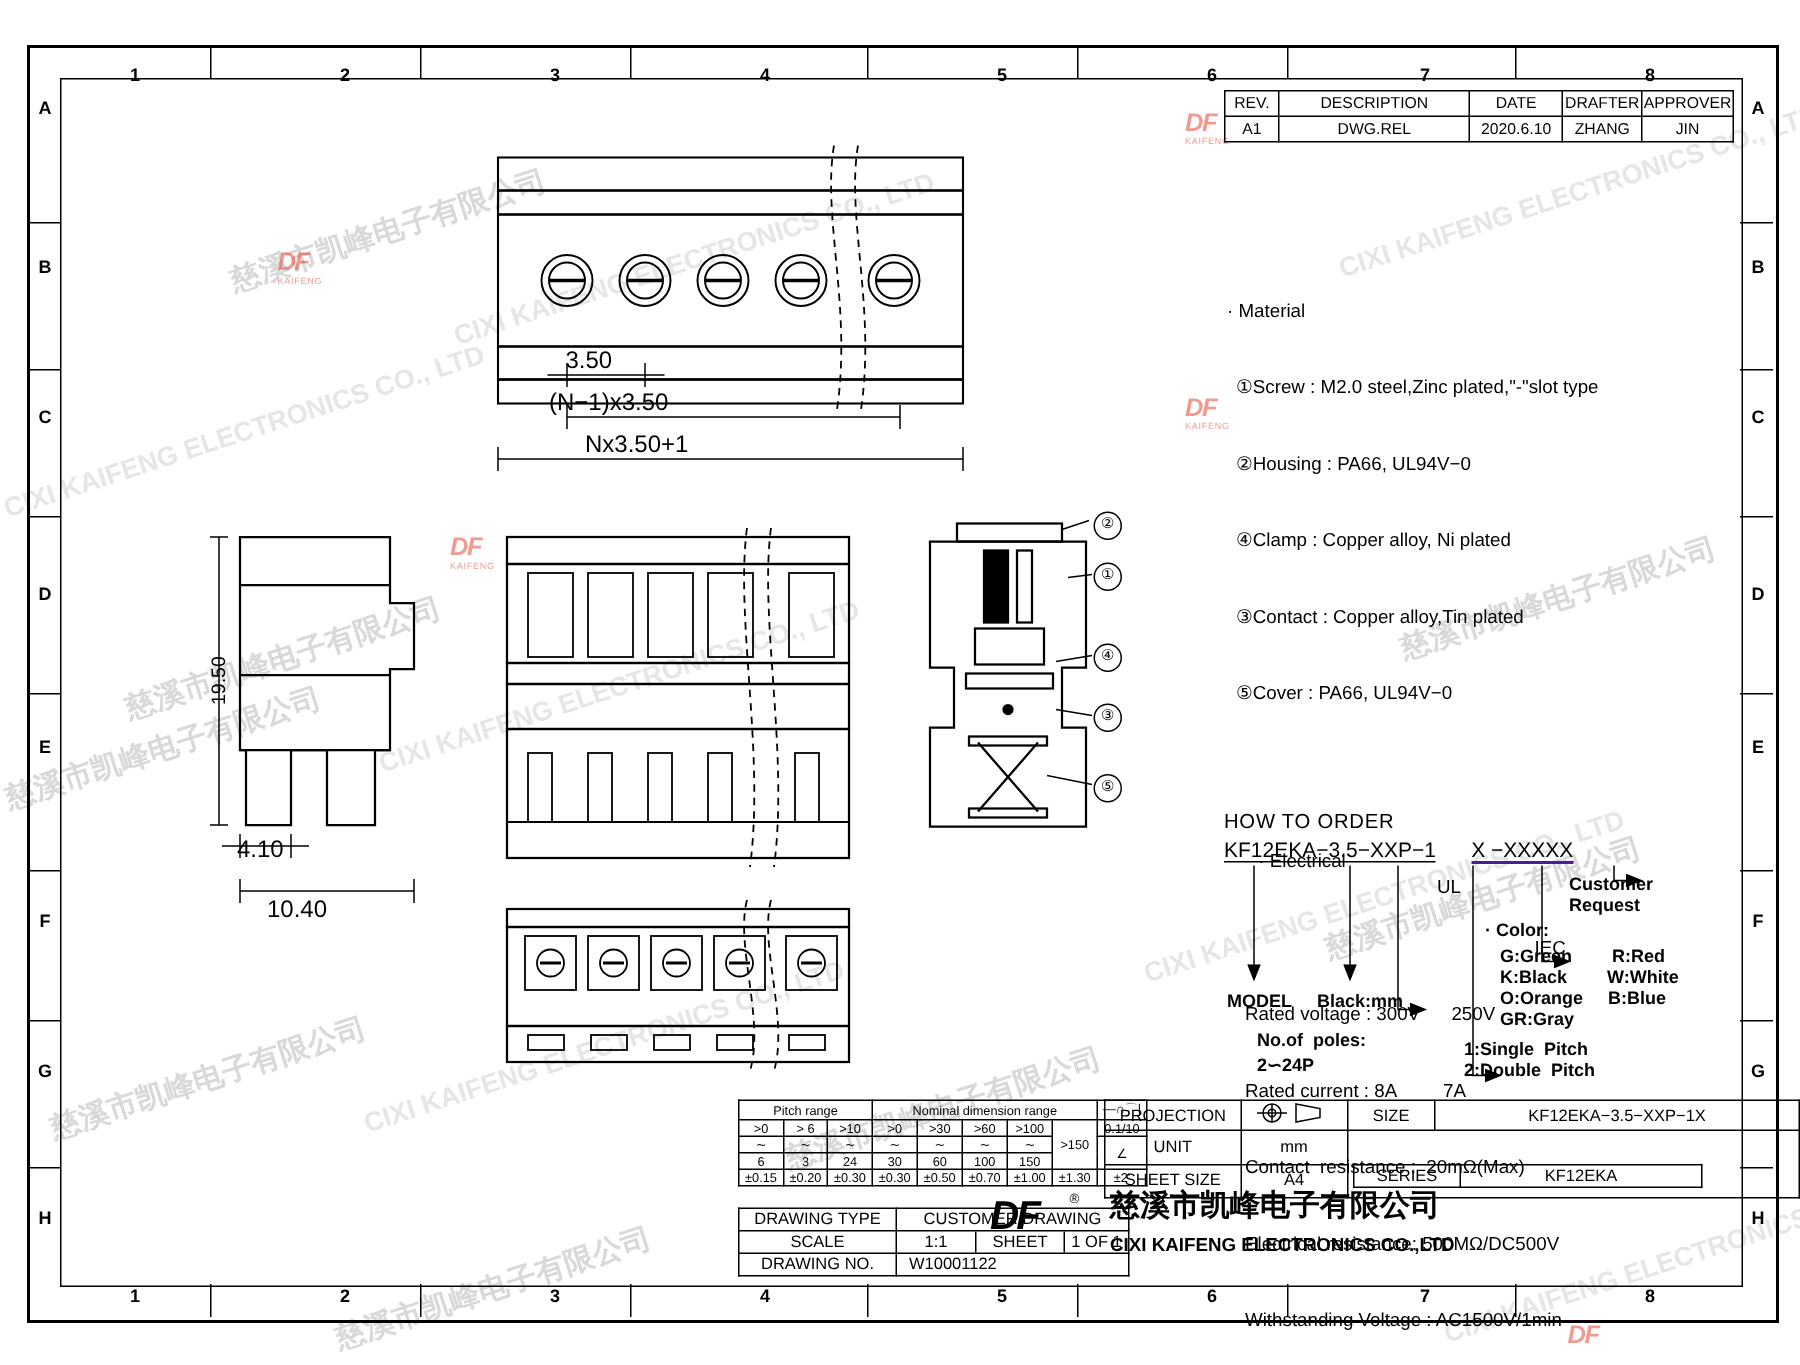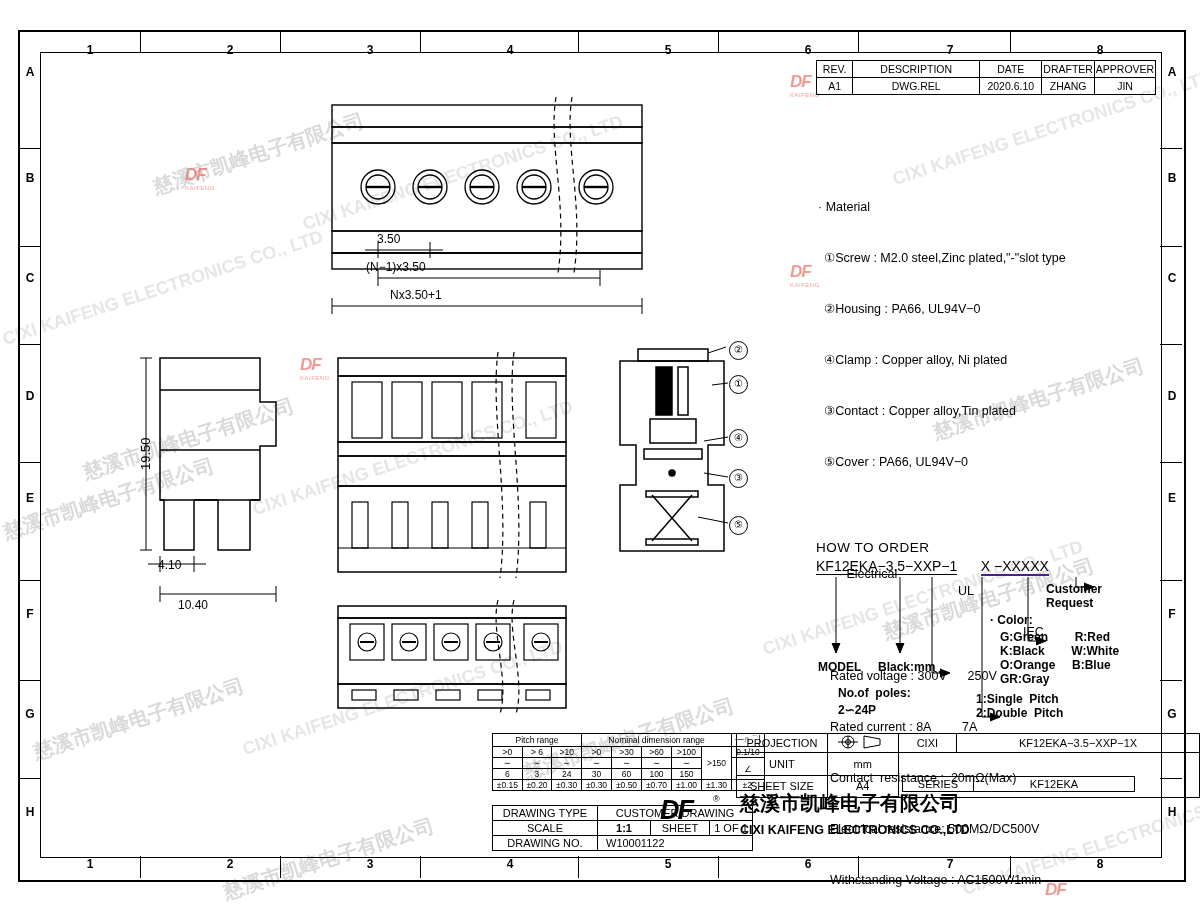--- a/index.html
+++ b/index.html
@@ -14,21 +14,21 @@
   .tick{position:absolute;background:#000;}
 
   
   .wm{position:absolute;color:#d9d9d9;font-size:20px;font-weight:bold;white-space:nowrap;
       transform:rotate(-18deg);transform-origin:left top;pointer-events:none;}
   .wm2{position:absolute;color:#e6e6e6;font-size:18px;font-weight:bold;white-space:nowrap;
       transform:rotate(-18deg);transform-origin:left top;pointer-events:none;}
   .logo-wm{position:absolute;pointer-events:none;opacity:.55;}
   .logo-wm .lg{color:#e24a3a;font-weight:bold;font-size:17px;font-style:italic;letter-spacing:-1px;}
   .logo-wm .lg2{color:#e24a3a;font-size:6px;letter-spacing:.5px;}
-  .dim{position:absolute;font-size:12px;white-space:nowrap;}
+  .dim{position:absolute;font-size:16px;white-space:nowrap;}
   .dimv{position:absolute;font-size:13px;white-space:nowrap;transform:rotate(-90deg);transform-origin:left top;}
 
   
   .rev-table{position:absolute;left:816px;top:60px;width:340px;border-collapse:collapse;font-size:10.5px;}
   .rev-table th,.rev-table td{border:1px solid #000;text-align:center;padding:2px 0;font-weight:normal;}
   .rev-table th{font-weight:normal;}
 
   
   .spec{position:absolute;left:818px;top:165px;width:350px;font-size:12.5px;line-height:17px;white-space:pre;}
 
@@ -508,21 +508,21 @@
       <td style="width:82px;">PROJECTION</td>
       <td style="width:62px;">
         <svg width="54" height="14" viewBox="0 0 54 14">
           <circle cx="12" cy="7" r="6" fill="none" stroke="#000"></circle>
           <circle cx="12" cy="7" r="2.5" fill="none" stroke="#000"></circle>
           <line x1="2" y1="7" x2="22" y2="7" stroke="#000"></line>
           <line x1="12" y1="1" x2="12" y2="13" stroke="#000"></line>
           <path d="M28 1 L44 4 L44 10 L28 13 Z" fill="none" stroke="#000"></path>
         </svg>
       </td>
-      <td style="width:50px;">CIXI</td>
+      <td style="width:50px;">SIZE</td>
       <td style="width:236px;">KF12EKA−3.5−XXP−1X</td>
     </tr>
     <tr>
       <td>UNIT</td>
       <td>mm</td>
       <td rowspan="2" colspan="2" style="border:1px solid #000;padding:0;position:relative;height:44px;"></td>
     </tr>
     <tr>
       <td>SHEET  SIZE</td>
       <td>A4</td>
@@ -545,21 +545,21 @@
         <tr>
       <td style="width:96px;">DRAWING  TYPE</td>
       <td style="width:146px;">CUSTOMER  DRAWING</td>
     </tr>
     <tr>
       <td>SCALE</td>
       <td style="padding:0;">
         <table style="border-collapse:collapse;width:100%;font-size:11px;">
           <tbody>
                 <tr>
-            <td style="border:none;border-right:1px solid #000;width:44px;font-weight:bold;">1:1</td>
+            <td style="border:none;border-right:1px solid #000;width:44px;">1:1</td>
             <td style="border:none;border-right:1px solid #000;width:50px;">SHEET</td>
             <td style="border:none;">1  OF  1</td>
           </tr>
         </tbody>
             </table>
       </td>
     </tr>
     <tr>
       <td>DRAWING  NO.</td>
       <td style="text-align:left;padding-left:8px;">W10001122</td>

